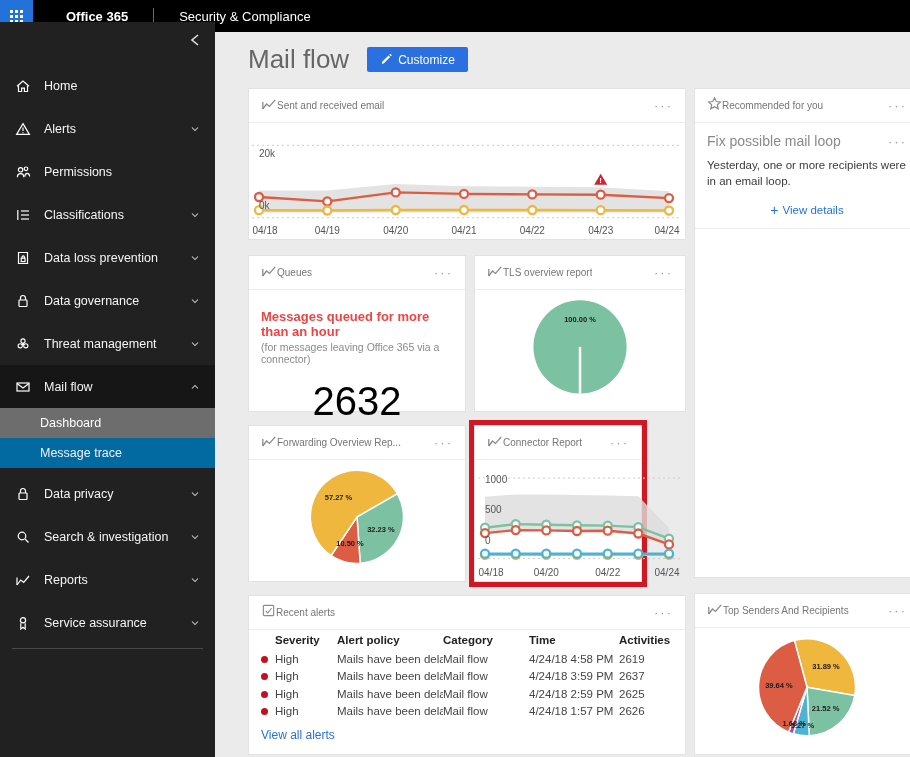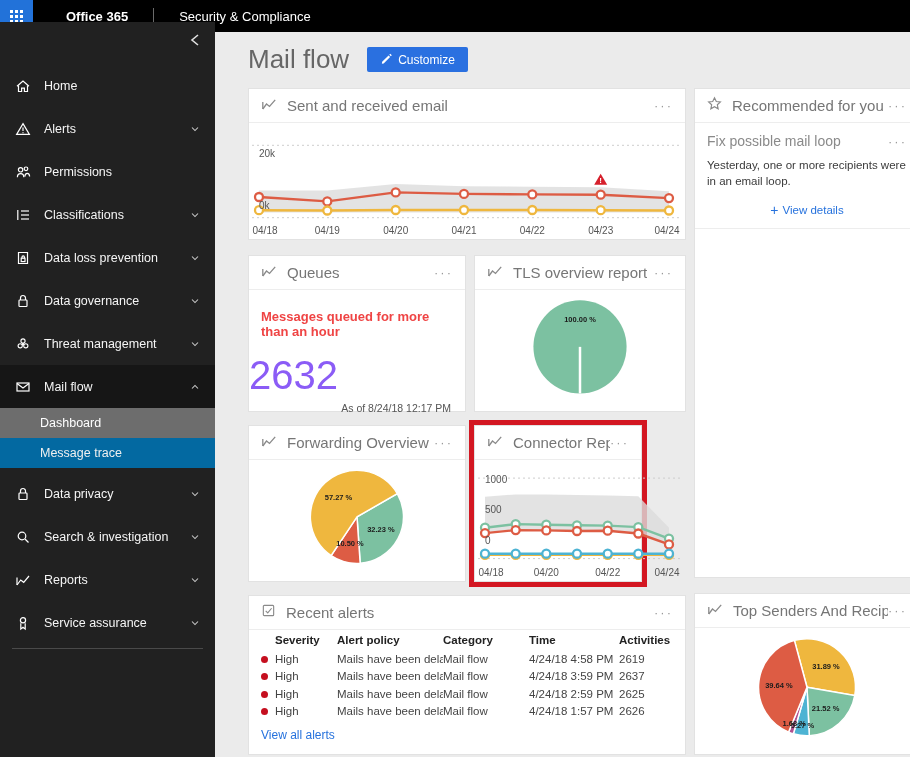--- a/index.html
+++ b/index.html
@@ -26,29 +26,29 @@
   .nav-divider{border-top:1px solid #4a4a4a;margin:4px 12px 0 12px;}
   
   .content{position:absolute;top:32px;left:215px;width:695px;bottom:0;}
   .page-head{position:absolute;left:33px;top:12px;display:flex;align-items:center;gap:18px;}
   .page-head h1{margin:0;font-size:26px;font-weight:300;color:#666;}
   .btn-customize{display:flex;align-items:center;gap:6px;background:#2a70e0;color:#fff;border:none;font-size:12px;padding:5px 13px;border-radius:2px;cursor:pointer;font-family:inherit;}
   
   .card{position:absolute;background:#fff;border:1px solid #e2e2e2;box-sizing:border-box;}
   .card.highlight{box-shadow:0 0 0 5px #d31722;}
   .card-head{height:33px;display:flex;align-items:center;padding:0 12px;border-bottom:1px solid #ededed;}
-  .ctitle{font-size:15px;color:#767676;margin-left:10px;white-space:nowrap;overflow:hidden;}
+  .ctitle{font-size:10px;color:#767676;white-space:nowrap;overflow:hidden;}
   .more{margin-left:auto;color:#999;font-size:13px;letter-spacing:2px;cursor:pointer;line-height:1;}
   .card-body{position:absolute;top:34px;left:0;right:0;bottom:0;}
   .chart-box{width:100%;height:100%;}
   .chart-box svg text{font-family:"Liberation Sans","DejaVu Sans",sans-serif;}
   
   .q-heading{font-size:13px;font-weight:bold;color:#ef4444;margin:19px 12px 0;}
   .q-sub{font-size:10.5px;color:#8a8a8a;margin:2px 12px 0;}
-  .q-count{font-size:40px;color:#8b5cf6;margin-top:14px;}
+  .q-count{font-size:40px;color:#000000;text-align:center;margin-top:14px;}
   .q-asof{font-size:10.5px;color:#555;text-align:right;margin:4px 14px 0;}
   
   .rec-item{border-bottom:1px solid #ededed;padding-bottom:10px;}
   .rec-head{display:flex;align-items:center;padding:10px 12px 0;}
   .rec-title{font-size:14px;color:#8a8a8a;}
   .rec-body{font-size:11.5px;color:#3b3b3b;margin:9px 12px 0;line-height:1.35;}
   .rec-link{display:flex;justify-content:center;align-items:center;gap:4px;color:#2672dd;font-size:11.5px;margin-top:13px;cursor:pointer;}
   .rec-link .plus{font-size:14px;}
   
   .alert-grid{display:grid;grid-template-columns:14px 62px 106px 86px 90px auto;padding:0 0 0 12px;align-items:center;}
@@ -361,20 +361,21 @@
       <div class="card-head">
         <span><svg width="16" height="16" viewBox="0 0 16 16" fill="none" stroke="#8a8a8a" stroke-width="1.3">
               <path d="M1.8 6 V13"></path>
               <polyline points="1.8,13 5.5,8 8.5,10.4 14.2,3.8"></polyline>
             </svg></span>
         <span class="ctitle">Queues</span>
         <span class="more">···</span>
       </div>
       <div class="card-body">
         <div class="q-heading">Messages queued for more than an hour</div>
+        <div class="q-sub">(for messages leaving Office 365 via a connector)</div>
         <div class="q-count">2632</div>
         <div class="q-asof">As of 8/24/18 12:17 PM</div>
       </div>
     </section>
 
     <section class="card" style="left:259px;top:223px;width:212px;height:157px;">
       <div class="card-head">
         <span><svg width="16" height="16" viewBox="0 0 16 16" fill="none" stroke="#8a8a8a" stroke-width="1.3">
               <path d="M1.8 6 V13"></path>
               <polyline points="1.8,13 5.5,8 8.5,10.4 14.2,3.8"></polyline>

